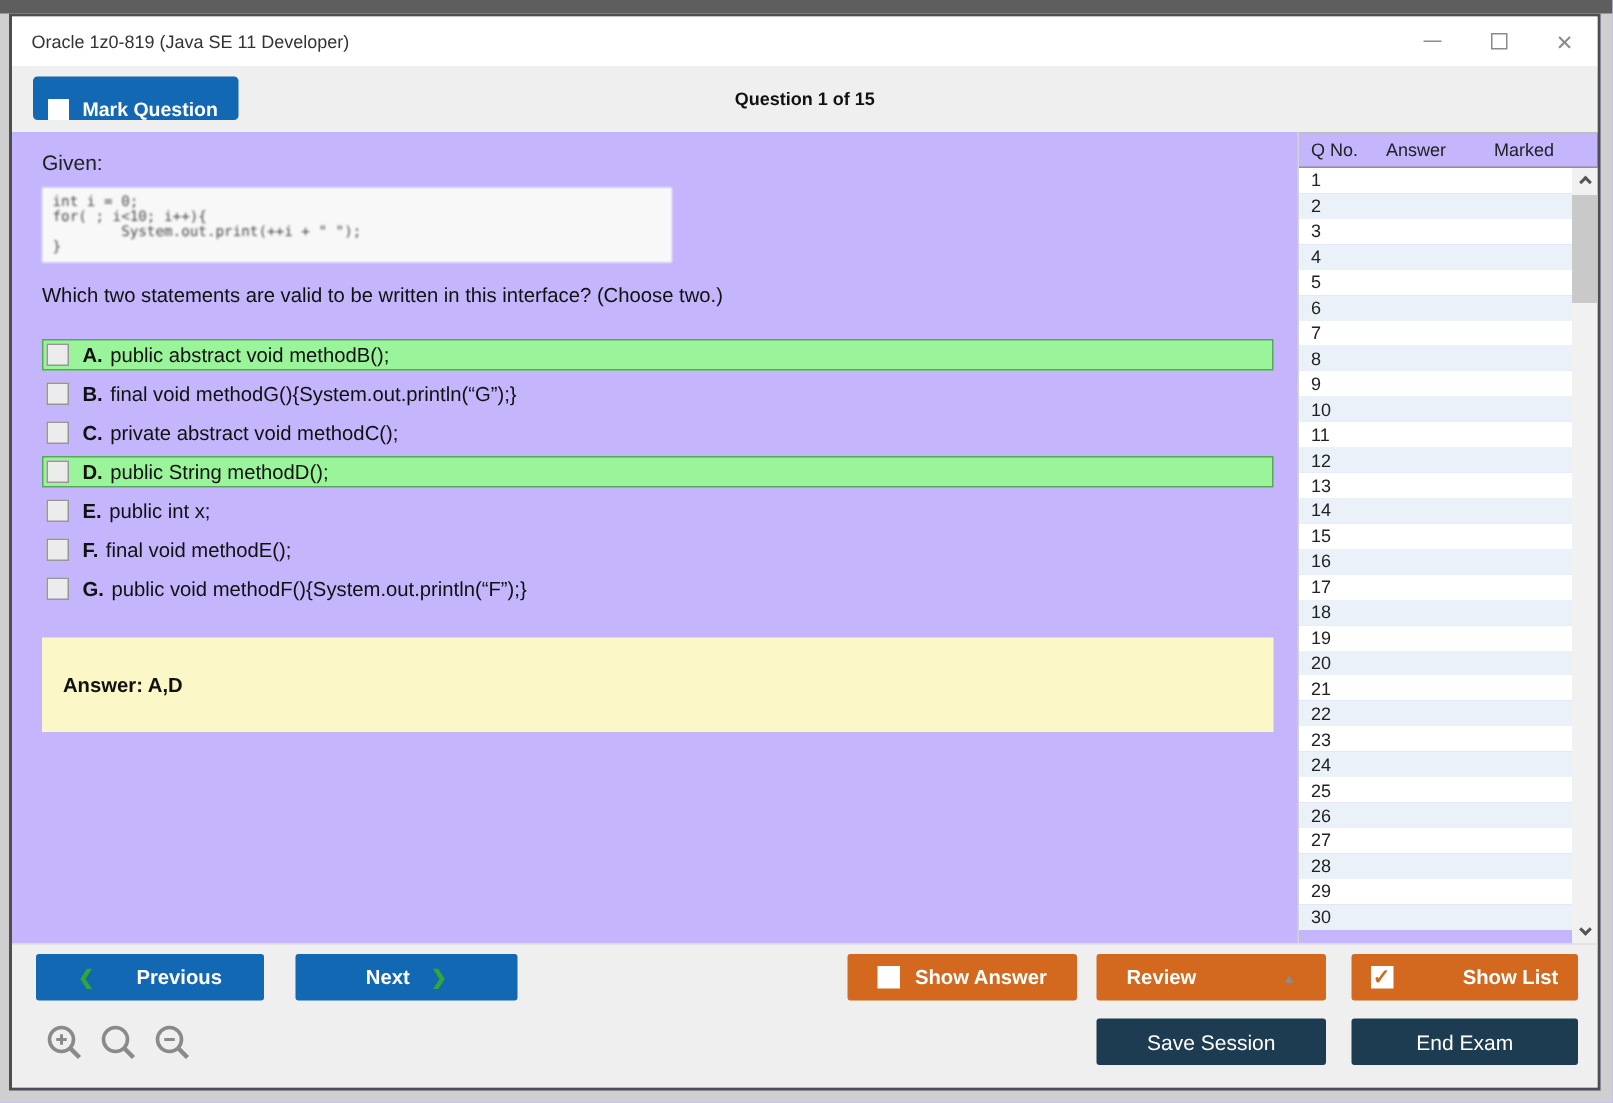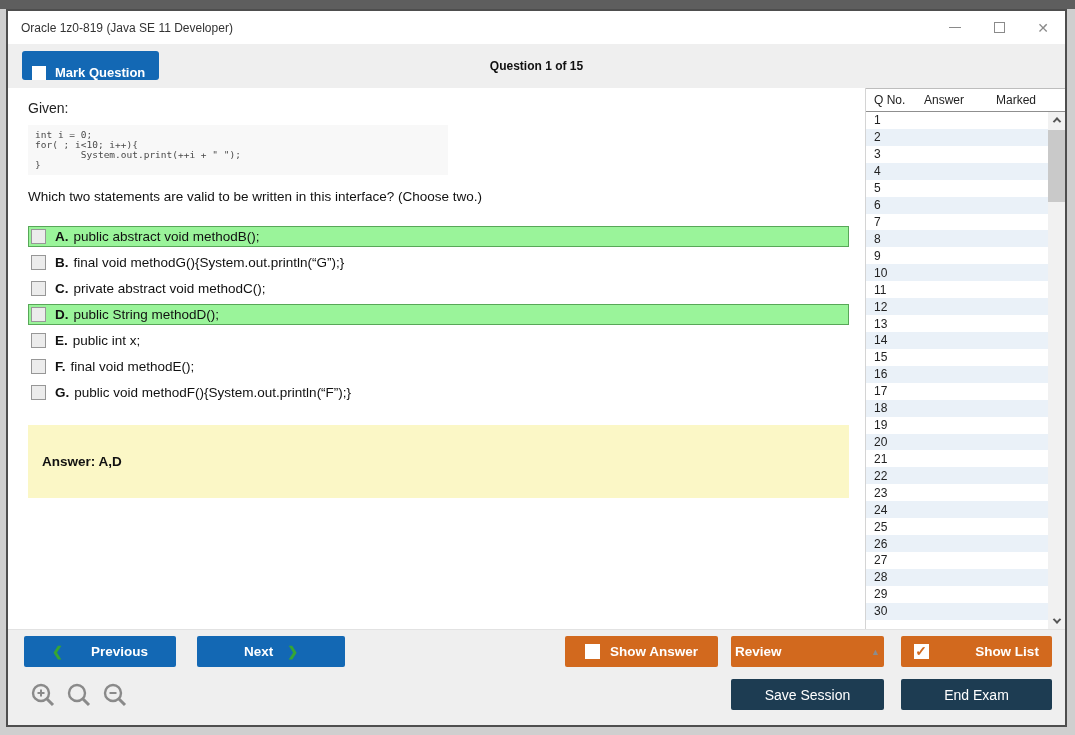--- a/index.html
+++ b/index.html
@@ -5,21 +5,21 @@
   * { box-sizing: border-box; margin: 0; padding: 0; }
   html,body { width:1075px; height:735px; overflow:hidden; }
   body {
     background:#cfcfcf;
     font-family:"Liberation Sans", sans-serif;
     position:relative;
   }
   .top-strip { position:absolute; left:0; top:0; width:1075px; height:9px; background:#5e5e5e; }
   .window {
     position:absolute; left:6px; top:9px; width:1061px; height:718px;
-    background:#ffffff; border:2px solid #4e4e4e;
+    background:#c4b5fd; border:2px solid #4e4e4e;
     display:flex; flex-direction:column;
   }
   
   .titlebar { height:33px; background:#ffffff; display:flex; align-items:center;
     padding-left:13px; flex:0 0 auto; }
   .titlebar .title { font-size:12px; color:#333; }
   .win-controls { margin-left:auto; display:flex; align-items:center; height:100%; }
   .win-btn { width:44px; height:100%; display:flex; align-items:center; justify-content:center;
     color:#8a8a8a; font-size:14px; cursor:default; }
   .max-glyph { width:11px; height:11px; border:1px solid #8a8a8a; display:inline-block; }
@@ -41,21 +41,21 @@
     color:#4a4a4a; background:#f8f8f8; padding:5px 7px; width:420px; white-space:pre;
     filter:blur(0.55px); margin-bottom:14px;
   }
   .prompt { font-size:13.5px; color:#111; margin-bottom:22px; }
   .option { display:flex; align-items:center; height:21px; margin-bottom:5px;
     font-size:13.5px; color:#111; padding-left:2px; border:1px solid transparent; cursor:pointer; }
   .option.highlighted { background:#9af49a; border:1px solid #58a758; }
   .option .checkbox { width:15px; height:15px; background:#ececec; border:1px solid #979797;
     margin-right:9px; flex:0 0 auto; }
   .option b { margin-right:5px; }
-  .answer-box { margin-top:22px; height:73px; background:#fbf7c6; display:flex;
+  .answer-box { margin-top:22px; height:63px; background:#fbf7c6; display:flex;
     align-items:center; padding-left:14px; font-size:13.5px; font-weight:bold; color:#111; }
   
   .sidebar { flex:0 0 200px; display:flex; flex-direction:column; border-left:1px solid #d4d4d4; }
   .list-header { height:24px; border-top:1px solid #bdbdbd; border-bottom:1px solid #8f8f8f;
     display:flex; align-items:center; font-size:12px; color:#222; flex:0 0 auto; }
   .list-header .h1 { width:58px; padding-left:8px; }
   .list-header .h2 { width:72px; }
   .list-header .h3 { width:60px; }
   .list-wrap { flex:1 1 auto; position:relative; min-height:0; }
   .list-body { position:absolute; left:0; top:0; right:17px; bottom:0; overflow:hidden; }
@@ -76,21 +76,21 @@
     color:#fff; font-size:13.5px; font-weight:bold; cursor:pointer; border-radius:2px; }
   .btn.blue { background:#1368b4; }
   .btn.orange { background:#d2691e; }
   .btn.navy { background:#1d3c52; font-weight:normal; font-size:14px; }
   .chevron { color:#35a535; font-weight:bold; font-size:13px; }
   .btn-prev { left:16px; top:6px; width:152px; }
   .btn-prev .chevron { margin-right:28px; }
   .btn-next { left:189px; top:6px; width:148px; }
   .btn-next .chevron { margin-left:14px; }
   .btn-show-answer { left:557px; top:6px; width:153px; }
-  .btn-review { left:723px; top:6px; width:153px; justify-content:flex-start; padding:0 4px; }
+  .btn-review { left:723px; top:6px; width:153px; justify-content:flex-start; padding:0 20px; }
   .btn-review .arrow { margin-left:auto; font-size:9px; color:#8c8c8c; }
   .btn-show-list { left:893px; top:6px; width:151px;gap:36px; }
   .btn-save { left:723px; top:49px; width:153px; }
   .btn-end { left:893px; top:49px; width:151px; }
   .cb-white { width:15px; height:15px; background:#fff; margin-right:10px; display:inline-block;
     position:relative; flex:0 0 auto; }
   .cb-white.checked::after { content:"✓"; position:absolute; left:1px; top:-1px;
     color:#d2691e; font-size:14px; font-weight:bold; }
   .zoom-icons { position:absolute; left:22px; top:52px; display:flex; gap:10px; }
   .zoom-icons svg { cursor:pointer; }

